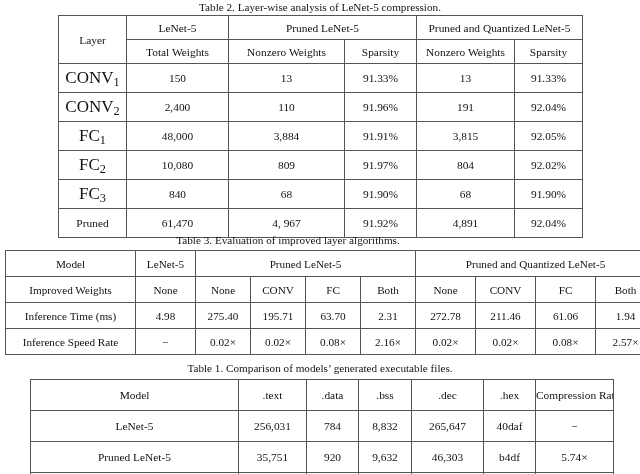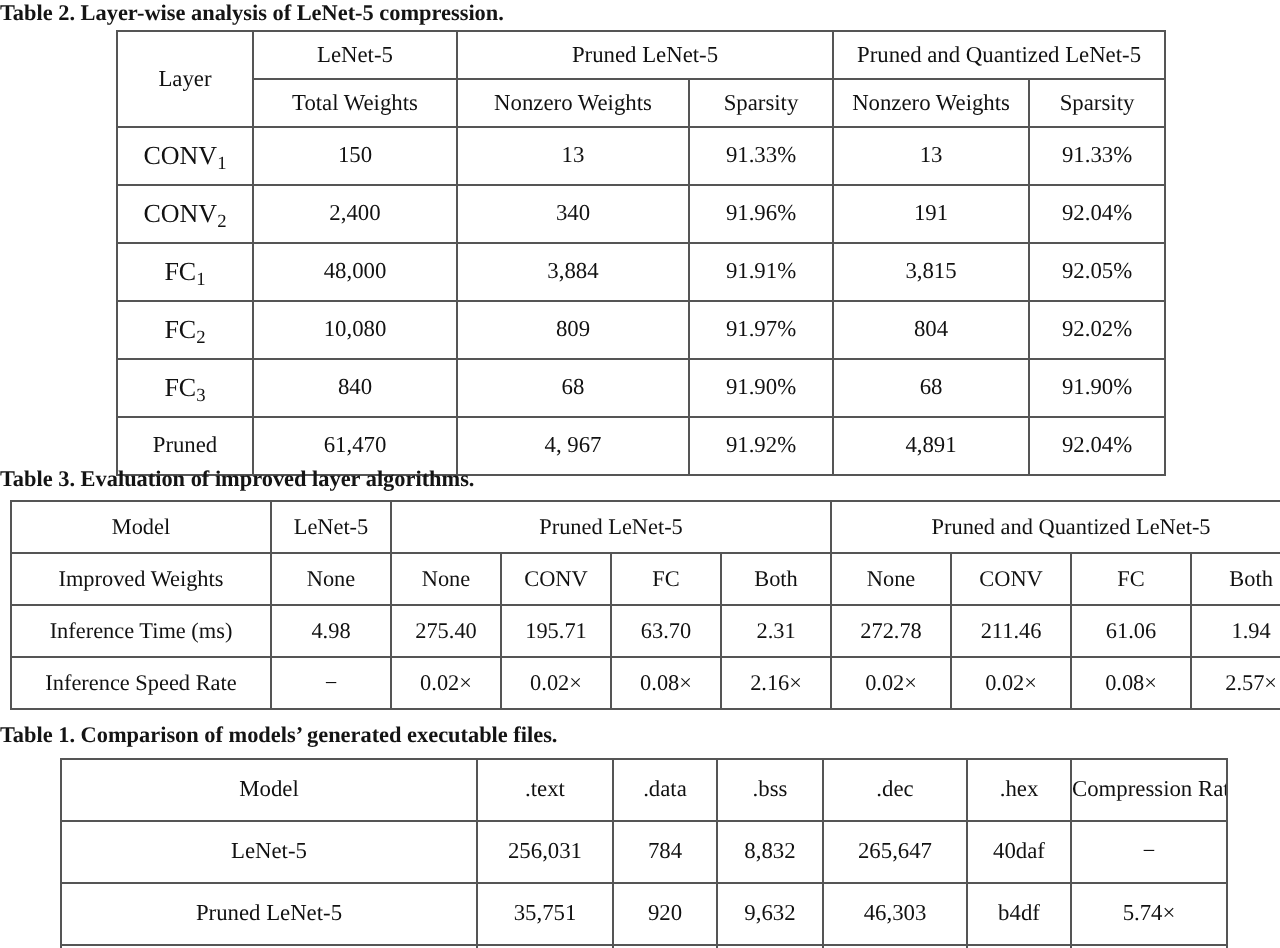--- a/index.html
+++ b/index.html
@@ -15,25 +15,25 @@
     color: #111111;
     position: relative;
   }
 
   .page {
     position: absolute;
     inset: 0;
   }
 
   .caption {
+    text-align: center;
     font-size: 11.2px;
     line-height: 13px;
     color: #141414;
     white-space: nowrap;
-    font-weight: bold;
   }
 
   table.sci {
     border-collapse: collapse;
     table-layout: fixed;
     background: #fff;
   }
   table.sci td,
   table.sci th {
     border: 1px solid #555;
@@ -111,21 +111,21 @@
   #table4 .c-dec   { width: 72px; }
   #table4 .c-hex   { width: 52px; }
   #table4 .c-comp  { width: 78px; }
 
   sub {
     font-size: 0.72em;
     vertical-align: -0.25em;
     line-height: 0;
   }
   .sub-cell {
-    font-size: 13px;
+    font-size: 17px;
   }
 </style>
 </head>
 <body>
 
 <div class="page">
 
   <div class="caption" id="table2-caption">Table 2. Layer-wise analysis of LeNet-5 compression.</div>
 
   <div id="table2-wrap">
@@ -158,21 +158,21 @@
             <td><span class="sub-cell">CONV<sub>1</sub></span></td>
             <td>150</td>
             <td>13</td>
             <td>91.33%</td>
             <td>13</td>
             <td>91.33%</td>
           </tr>
           <tr>
             <td><span class="sub-cell">CONV<sub>2</sub></span></td>
             <td>2,400</td>
-            <td>340</td>
+            <td>110</td>
             <td>91.96%</td>
             <td>191</td>
             <td>92.04%</td>
           </tr>
           <tr>
             <td><span class="sub-cell">FC<sub>1</sub></span></td>
             <td>48,000</td>
             <td>3,884</td>
             <td>91.91%</td>
             <td>3,815</td>

